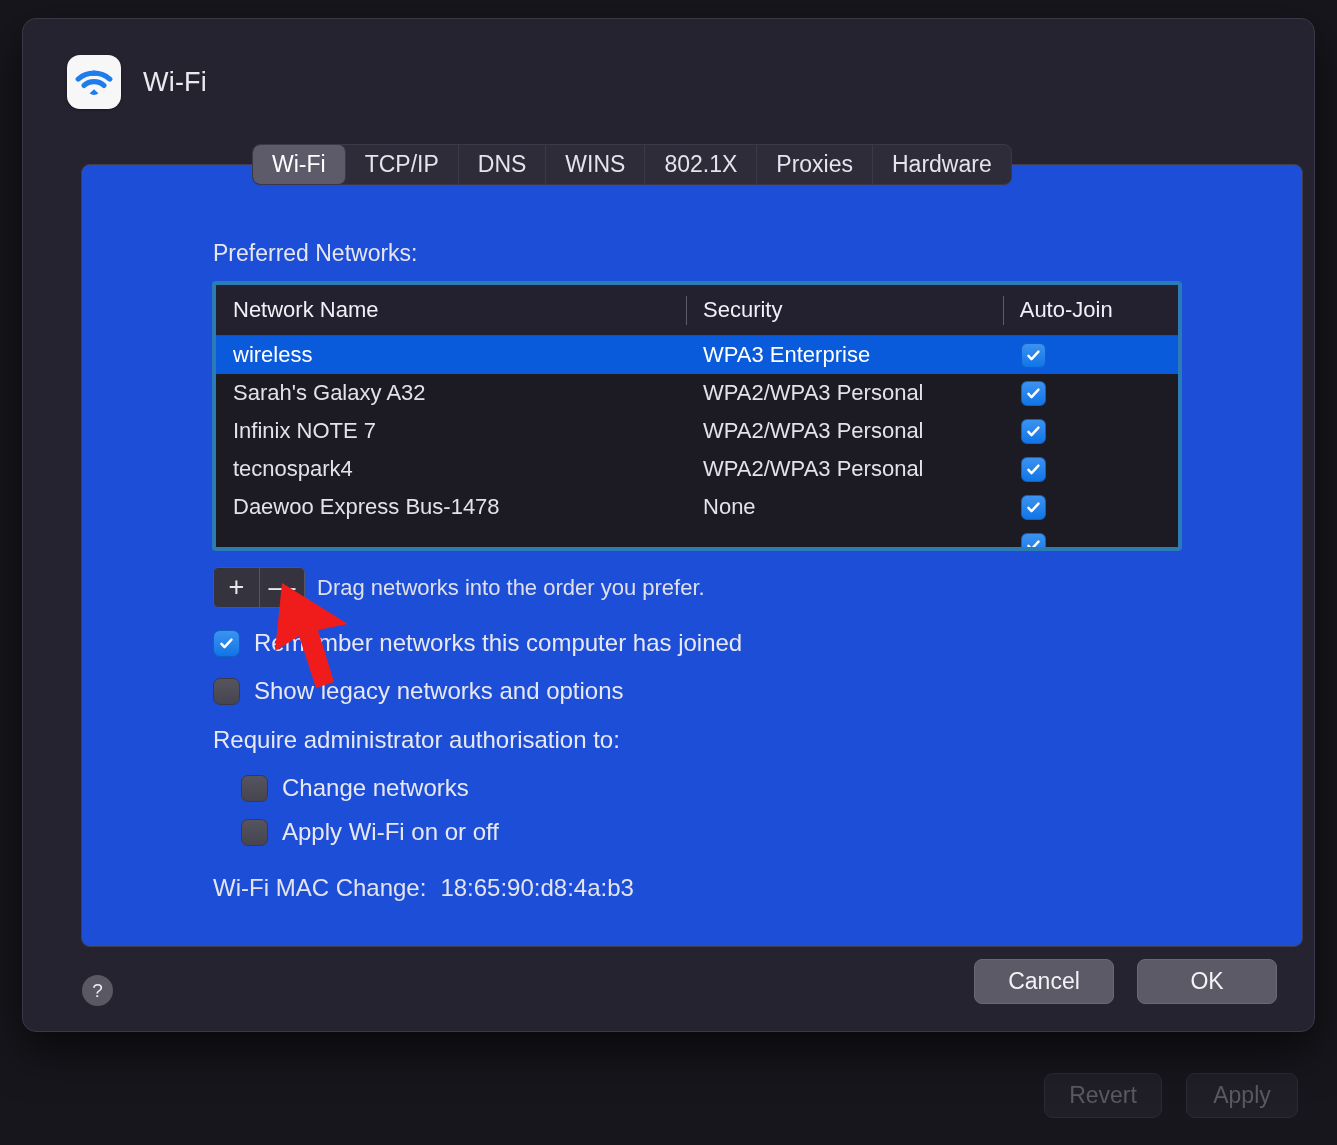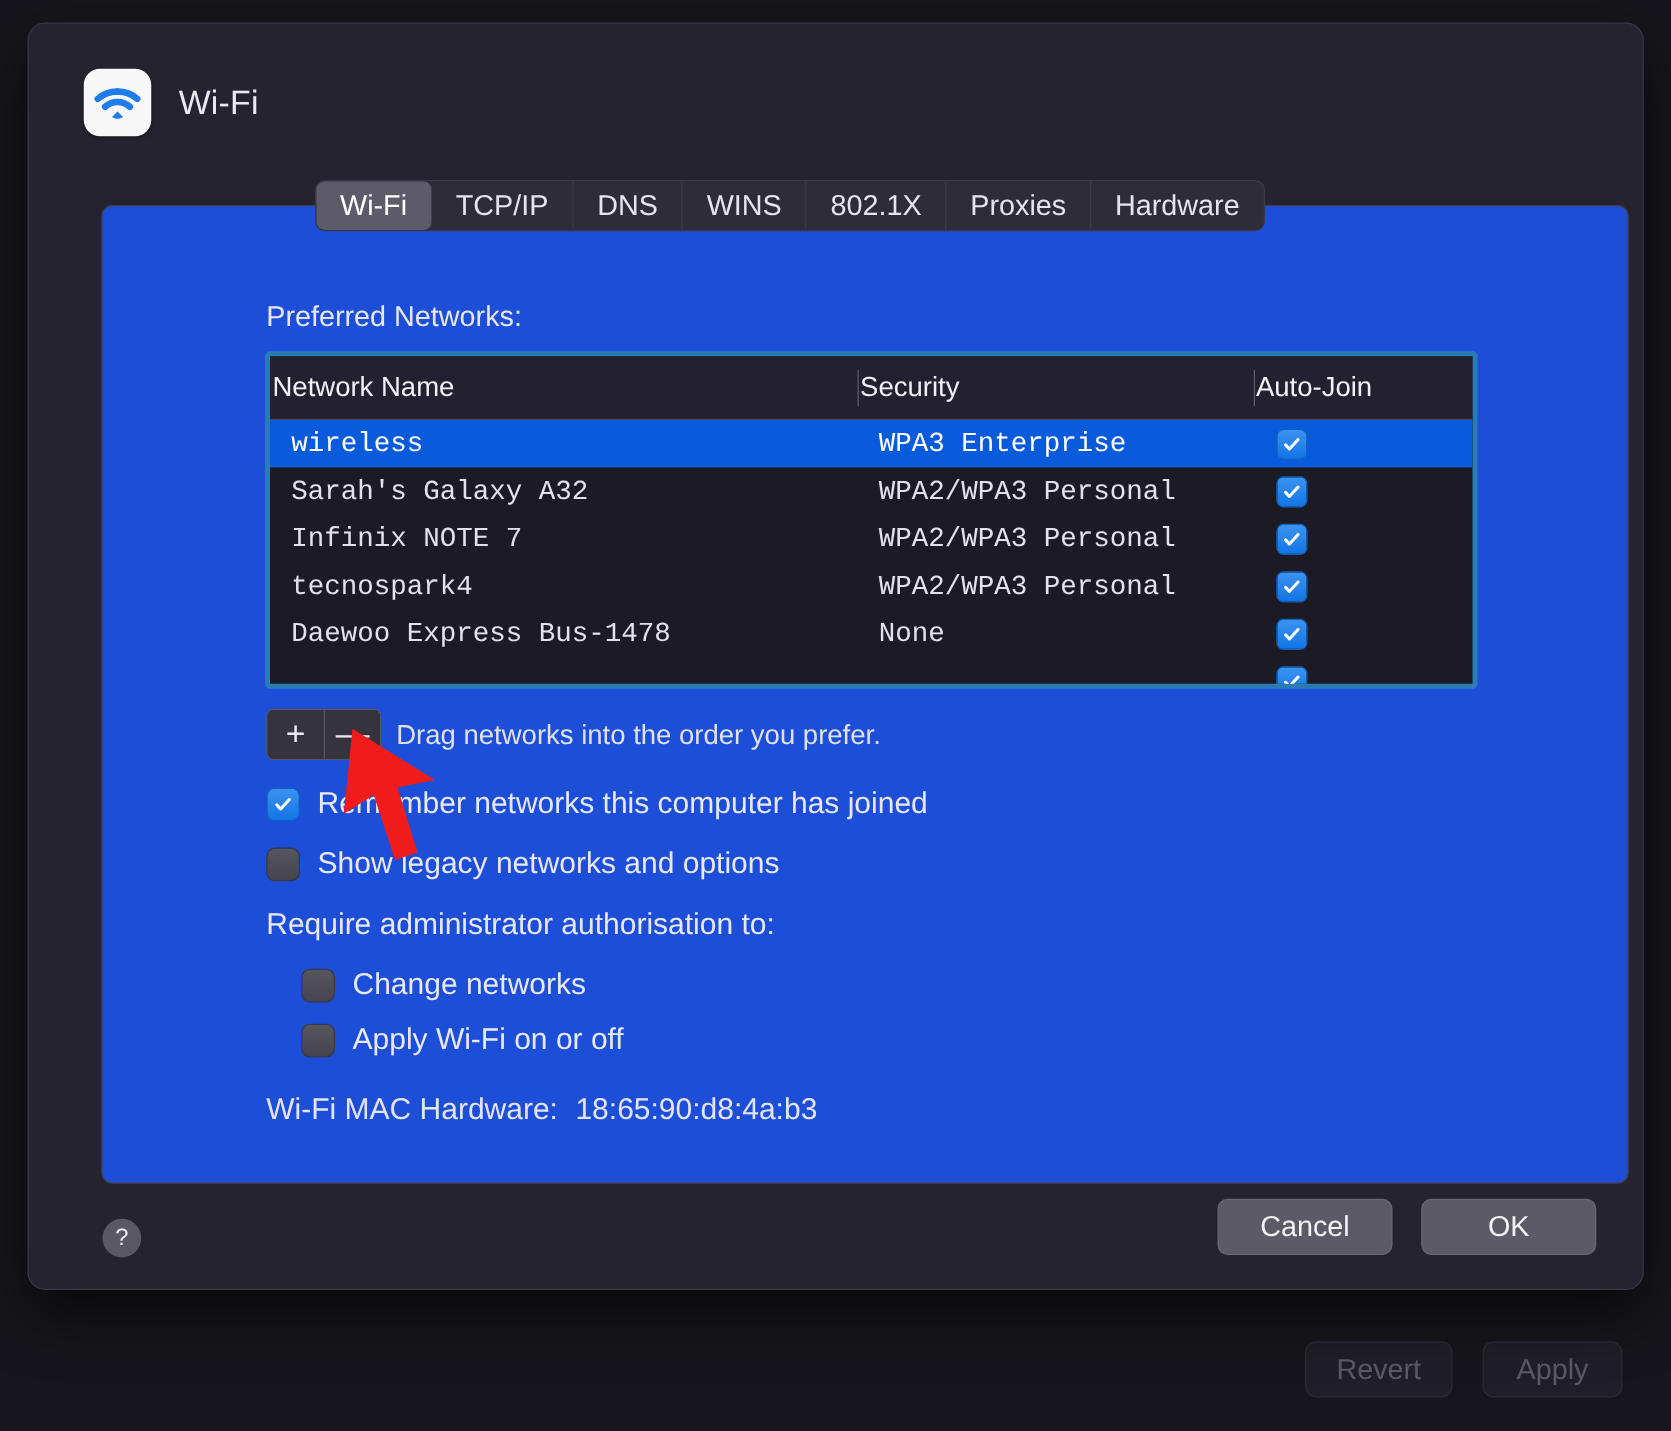--- a/index.html
+++ b/index.html
@@ -136,40 +136,39 @@
     align-items: center;
     background: #232130;
     border-bottom: 1px solid #4a4856;
   }
   .th {
     font-size: 22px;
     color: #f0f0f6;
     display: flex;
     align-items: center;
     height: 100%;
-    padding-left: 2px;
+    padding-left: 17px;
     position: relative;
   }
   .th + .th::before {
     content: "";
     position: absolute;
     left: 0; top: 11px;
     width: 1px; height: 29px;
     background: #5d5b6a;
   }
   .col-name { width: 472px; }
   .col-sec  { width: 318px; }
   .col-join { width: 176px; }
 
   .trow {
     display: flex;
     height: 38px;
     align-items: center;
     cursor: default;
-    font-family: Liberation Mono, monospace;
   }
   .trow.selected { background: #0a5bdb; }
   .td {
     font-size: 22px;
     color: #e2e2ea;
     display: flex;
     align-items: center;
     height: 100%;
     padding-left: 17px;
   }
@@ -462,21 +461,21 @@
         <span class="cbox off"></span>
         <span>Change networks</span>
       </div>
 
       <div class="optrow" id="opt-toggle">
         <span class="cbox off"></span>
         <span>Apply Wi-Fi on or off</span>
       </div>
 
       <div id="mac-row">
-        <span>Wi-Fi MAC Hardware:</span><span class="macval">18:65:90:d8:4a:b3</span>
+        <span>Wi-Fi MAC Change:</span><span class="macval">18:65:90:d8:4a:b3</span>
       </div>
     </div>
 
     <div id="help-button">?</div>
     <div class="footbtn" id="btn-cancel">Cancel</div>
     <div class="footbtn" id="btn-ok">OK</div>
   </div>
 
   <svg id="pointer-arrow" viewBox="0 0 120 110">
     <path d="M10 5 L76 46 L46 52 L62 104 L44 110 L27 58 L3 73 Z" fill="#f01c1c"></path>

